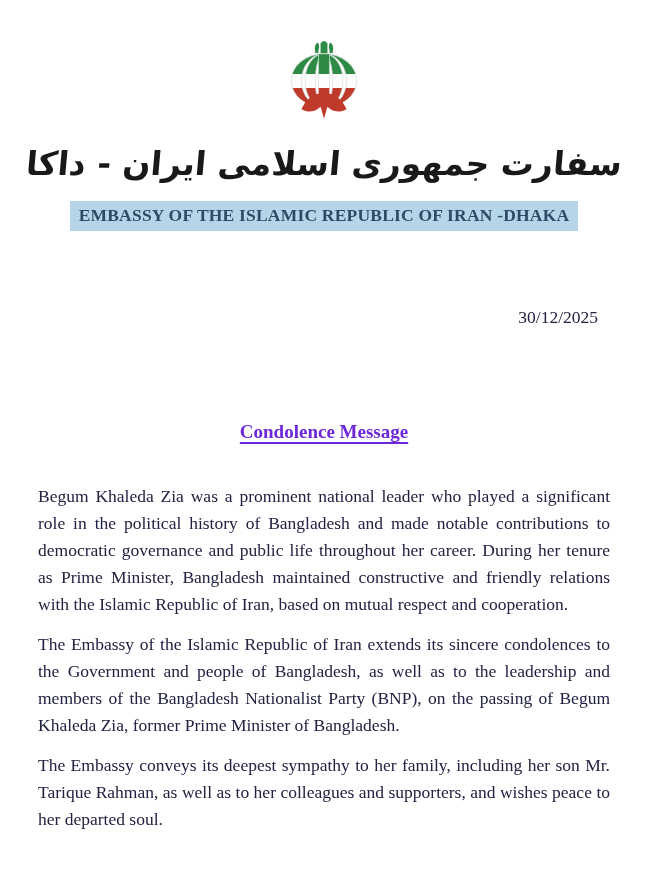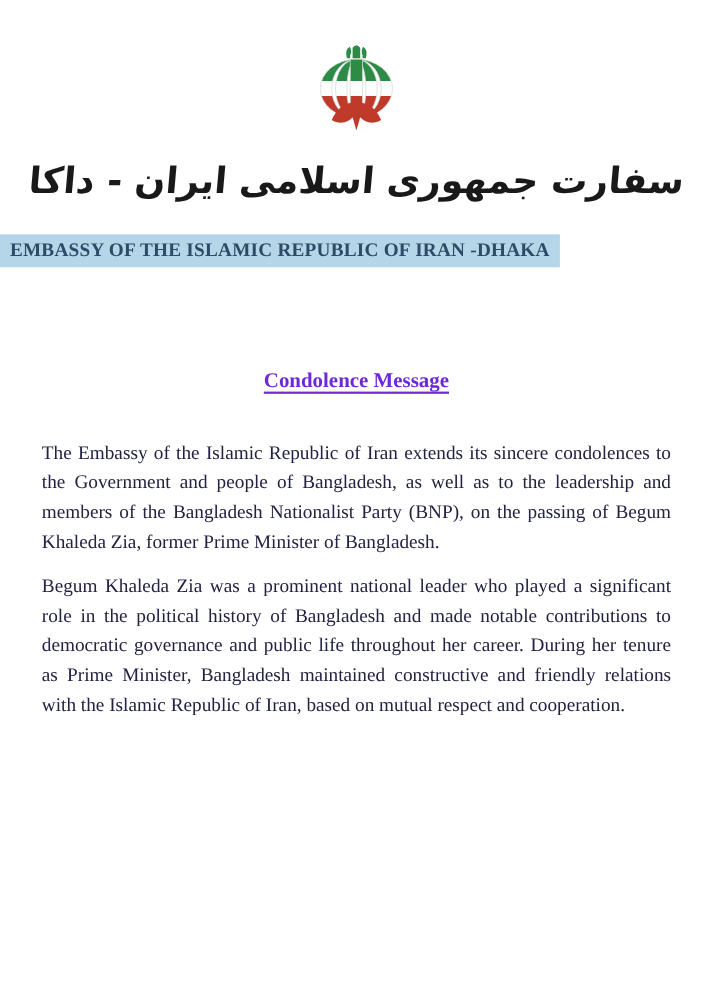--- a/index.html
+++ b/index.html
@@ -23,21 +23,21 @@
     direction:rtl;
     margin-top:6px;
     height:70px;
     line-height:70px;
     font-family:"DejaVu Sans",sans-serif;
     font-size:33px;
     font-weight:bold;
     color:#191919;
     transform:skewX(-5deg);
   }
-  .banner-row{margin-top:14px;}
+  .banner-row{text-align:center;margin-top:2px;}
   .banner{
     display:inline-block;
     background:var(--highlight);
     color:var(--header-text);
     font-weight:bold;
     font-size:17.5px;
     letter-spacing:0.2px;
     padding:4px 9px 5px;
   }
   .date-row{
@@ -105,23 +105,25 @@
       </g>
     </svg>
   </div>
 
   <div class="persian-title" dir="rtl">سفارت جمهوری اسلامی ایران - داکا</div>
 
   <div class="banner-row">
     <span class="banner">EMBASSY OF THE ISLAMIC REPUBLIC OF IRAN -DHAKA</span>
   </div>
 
+  <div class="date-row">30/12/2025</div>
 
   <div class="title-row">
     <span class="doc-title">Condolence Message</span>
   </div>
 
   <div class="body-text">
+    <p>Begum Khaleda Zia was a prominent national leader who played a significant role in the political history of Bangladesh and made notable contributions to democratic governance and public life throughout her career. During her tenure as Prime Minister, Bangladesh maintained constructive and friendly relations with the Islamic Republic of Iran, based on mutual respect and cooperation.</p>
     <p>The Embassy of the Islamic Republic of Iran extends its sincere condolences to the Government and people of Bangladesh, as well as to the leadership and members of the Bangladesh Nationalist Party (BNP), on the passing of Begum Khaleda Zia, former Prime Minister of Bangladesh.</p>
-    <p>Begum Khaleda Zia was a prominent national leader who played a significant role in the political history of Bangladesh and made notable contributions to democratic governance and public life throughout her career. During her tenure as Prime Minister, Bangladesh maintained constructive and friendly relations with the Islamic Republic of Iran, based on mutual respect and cooperation.</p>
+    <p>The Embassy conveys its deepest sympathy to her family, including her son Mr. Tarique Rahman, as well as to her colleagues and supporters, and wishes peace to her departed soul.</p>
   </div>
 
 </div>
 
 </body></html>

